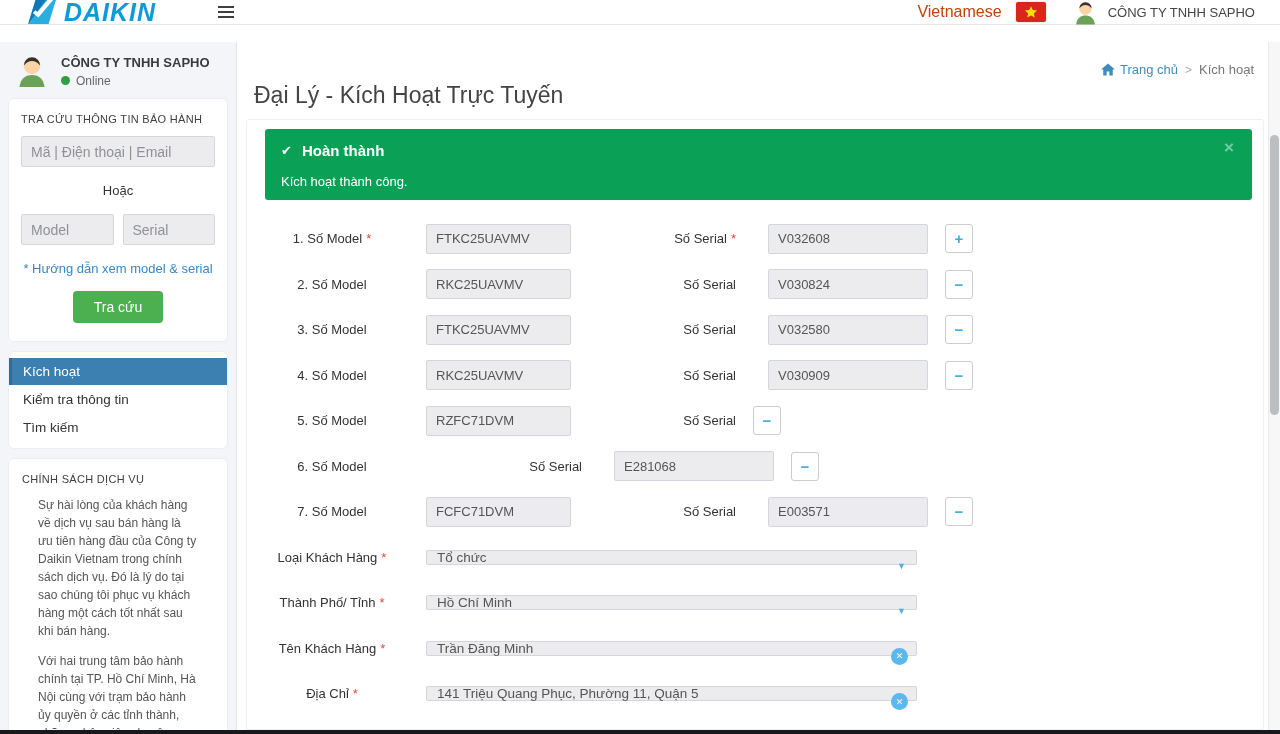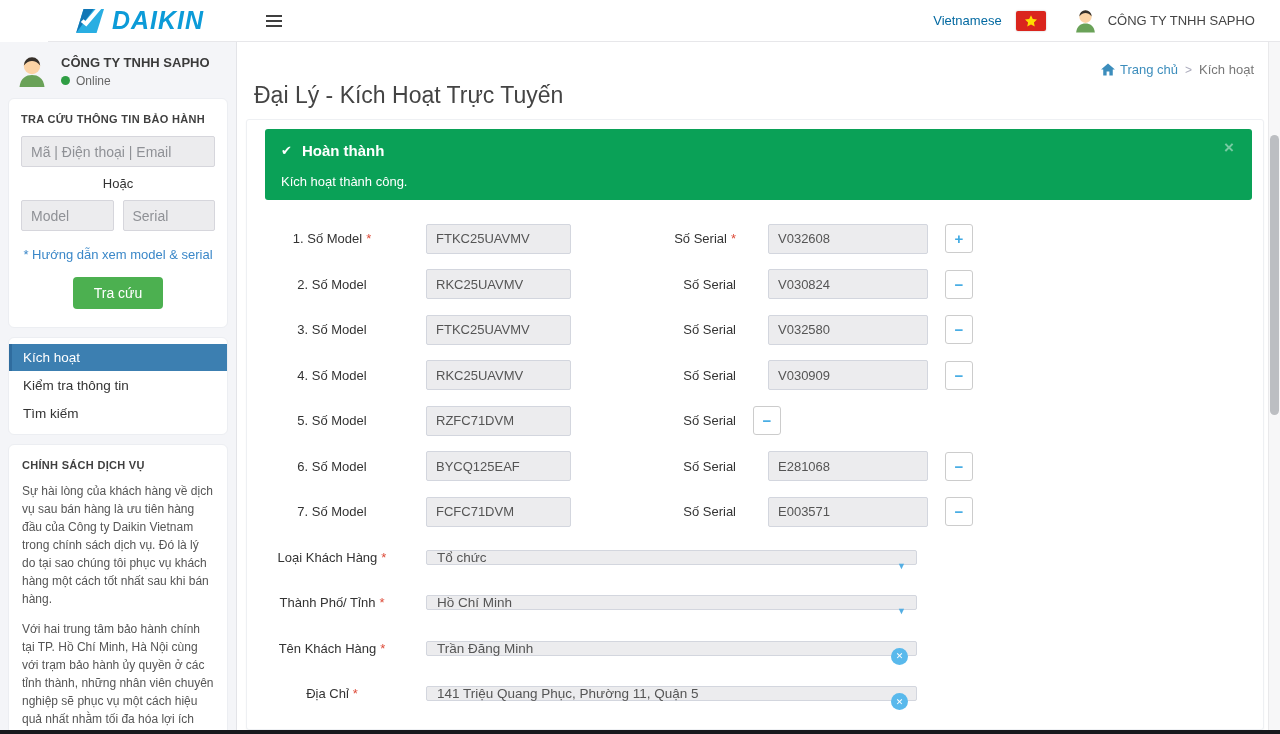--- a/index.html
+++ b/index.html
@@ -3,58 +3,58 @@
 <meta charset="utf-8">
 <style>
   * { box-sizing: border-box; }
   html,body { margin:0; padding:0; }
   body {
     width:1280px; height:734px; position:relative; overflow:hidden;
     font-family:"Liberation Sans","DejaVu Sans",sans-serif;
     background:#ffffff; color:#333;
   }
   
-  .topbar { position:absolute; top:0; left:0; right:0; height:42px; background:#fff;
-    border-bottom:1px solid #e7e7ea; display:flex; align-items:center; z-index:6;margin-left:48px; }
+  .topbar { position:absolute; top:0; left:0; right:0; height:25px; background:#fff;
+    border-bottom:1px solid #e7e7ea; display:flex; align-items:center; z-index:6; }
   .brand { display:flex; align-items:center; margin-left:28px; width:158px; }
   .brand-text { font-size:25px; font-weight:bold; font-style:italic; color:#0c9bd8;
     letter-spacing:1px; margin-left:6px; line-height:1; }
   .hamburger { margin-left:32px; cursor:pointer; display:flex; flex-direction:column; gap:3px; }
   .hamburger span { width:16px; height:2px; background:#3f3f3f; }
   .top-right { margin-left:auto; display:flex; align-items:center; margin-right:25px; }
-  .lang-label { font-size:13px; color:#0369a1; margin-right:14px; }
+  .lang-label { font-size:16px; color:#c2410c; margin-right:14px; }
   .flag { width:30px; height:20px; border-radius:2px; overflow:hidden; box-shadow:0 0 2px rgba(0,0,0,.25); }
   .hdr-avatar { width:27px; height:27px; margin-left:26px; margin-right:9px; }
   .hdr-user { font-size:13px; color:#454545; }
 
   
   .sidebar { position:absolute; top:42px; left:0; width:237px; bottom:4px;
     background:#f4f5f8; border-right:1px solid #e3e4e8; overflow:hidden; }
   .user-panel { display:flex; padding:11px 14px 9px; gap:11px; align-items:center; }
   .sb-avatar { width:36px; height:36px; flex:none; }
   .user-name { font-size:13px; font-weight:bold; color:#3b3b3b; }
   .user-status { font-size:12px; color:#666; display:flex; align-items:center; gap:6px; margin-top:4px; }
   .dot { width:9px; height:9px; border-radius:50%; background:#2f9e44; }
   .card { background:#fff; border:1px solid #eceef2; border-radius:6px; margin:0 8px 9px; }
   .card.lookup { padding:12px 12px 14px; }
-  .side-title { font-size:11px; font-weight:bold; color:#3f3f3f; letter-spacing:.3px; margin:2px 0 11px; }
+  .side-title { font-size:11px; font-weight:normal; color:#3f3f3f; letter-spacing:.3px; margin:2px 0 11px; }
   .side-input { width:100%; height:31px; background:#ececee; border:1px solid #d6d6dc;
     border-radius:2px; padding:0 9px; font-size:14px; color:#555; outline:none; }
   .side-input::placeholder { color:#8f9196; opacity:1; }
-  .or { text-align:center; font-size:13px; color:#333; margin:9px 0; }
+  .or { text-align:center; font-size:13px; color:#333; margin:16px 0; }
   .row2 { display:flex; gap:9px; }
   .row2 input { flex:1; min-width:0; }
   .guide { display:block; text-align:center; font-size:13px; color:#3a87c8; margin-top:16px; text-decoration:none; }
   .search-btn { display:block; margin:15px auto 4px; background:#4cb050; color:#fff; border:none;
     border-radius:4px; font-size:14px; padding:8px 21px; cursor:pointer; }
   .card.nav { padding:5px 0 6px; }
   .nav-item { font-size:13.5px; color:#333; padding:6px 14px; margin:1px 0; cursor:pointer; }
   .nav-item.active { background:#3c7fb1; color:#fff; border-left:3px solid #2f6c9e; padding-left:11px; }
   .card.policy { padding:12px 13px 10px; }
-  .policy p { font-size:12px; color:#555; line-height:1.5; margin:10px 0 12px; }
+  .policy p { font-size:12px; color:#555; line-height:1.5; margin:10px 16px 12px; }
 
   
   .main { position:absolute; left:238px; top:42px; right:12px; bottom:4px; background:#fff; overflow:hidden; }
   .breadcrumb { position:absolute; top:20px; right:14px; font-size:13px; color:#777;
     display:flex; gap:7px; align-items:center; }
   .bc-home { color:#3c8dbc; text-decoration:none; display:flex; align-items:center; gap:5px; }
   .bc-sep { color:#aab; font-size:12px; }
   .page-title { position:absolute; top:40px; left:16px; font-size:23px; color:#444; font-weight:normal; margin:0;text-align:right; }
   .box { position:absolute; top:77px; left:8px; right:4px; bottom:0; background:#fff;
     border:1px solid #eef0f3; border-radius:3px; box-shadow:0 1px 2px rgba(0,0,0,.04); }
@@ -234,21 +234,20 @@
 
       <div class="form-row">
         <div class="c-label"><span>5.</span> <span>Số Model</span></div>
         <input class="f-input" readonly="" value="RZFC71DVM" style="">
         <div class="s-label"><span>Số Serial</span></div>
         <button class="act-btn">−</button>
       </div>
 
       <div class="form-row">
         <div class="c-label"><span>6.</span> <span>Số Model</span></div>
-        <input class="f-input" readonly="" value="BYCQ125EAF" style="">
         <div class="s-label"><span>Số Serial</span></div>
         <input class="f-input s-input" readonly="" value="E281068" style="">
         <button class="act-btn">−</button>
       </div>
 
       <div class="form-row">
         <div class="c-label"><span>7.</span> <span>Số Model</span></div>
         <input class="f-input" readonly="" value="FCFC71DVM" style="">
         <div class="s-label"><span>Số Serial</span></div>
         <input class="f-input s-input" readonly="" value="E003571" style="">

